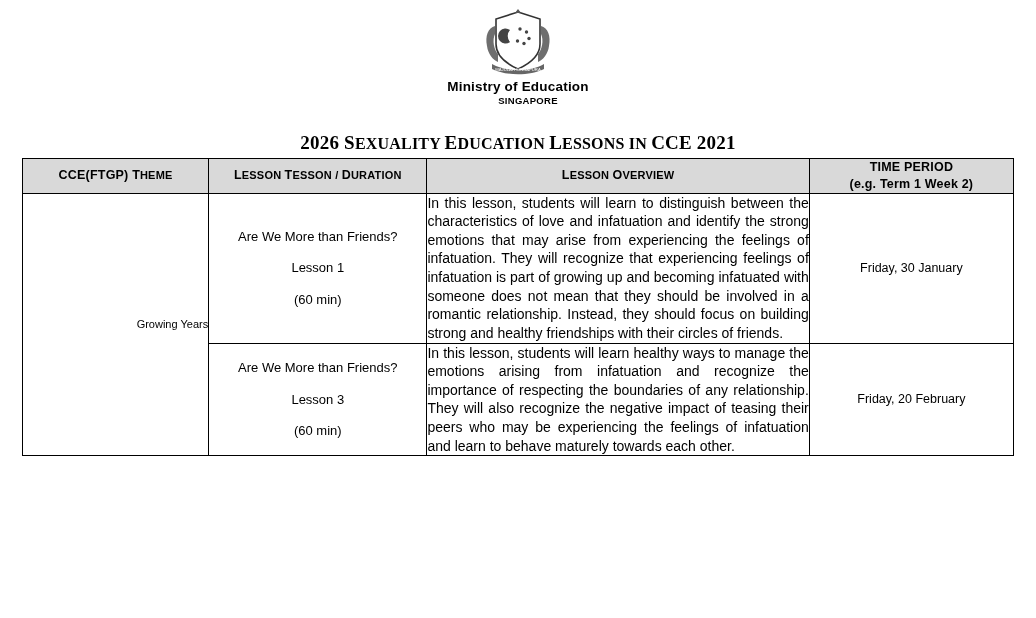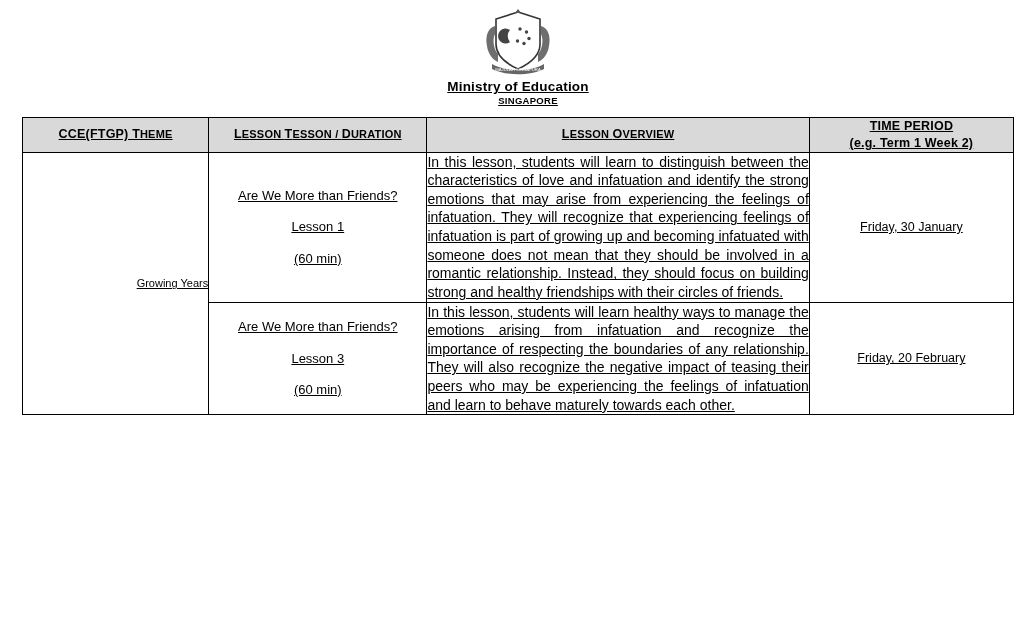--- a/index.html
+++ b/index.html
@@ -12,21 +12,20 @@
     height: 618px;
     font-family: "Liberation Sans", sans-serif;
     color: #000000;
     overflow: hidden;
   }
   .page {
     width: 1036px;
     height: 610px;
     position: relative;
     box-sizing: border-box;
-    text-decoration: underline;
   }
 
   
   .crest-block {
     text-align: center;
     padding-top: 6px;
   }
   .crest {
     width: 72px;
     height: 70px;
@@ -73,21 +72,21 @@
   }
   .level-title .sc {
     font-size: 27px;
   }
 
   
   table.lessons {
     border-collapse: collapse;
     table-layout: fixed;
     width: 992px;
-    margin: 11px auto;
+    margin: 4px auto;
     border: 1px solid #000;
   }
   table.lessons th,
   table.lessons td {
     border: 1px solid #000;
     vertical-align: middle;
     padding: 0;
   }
   thead th {
     background: #d9d9d9;
@@ -159,20 +158,23 @@
 
       <path d="M10 58 C24 66 48 66 62 58 L62 63 C48 70 24 70 10 63 Z" fill="#666666"></path>
       <text x="36" y="64.5" font-size="4.2" text-anchor="middle" fill="#ffffff" font-family="Liberation Sans, sans-serif">MAJULAH SINGAPURA</text>
 
       <path d="M36 3 L39 7 L33 7 Z" fill="#555555"></path>
     </svg>
     <div class="ministry-line">Ministry of Education</div>
     <div class="ministry-sub">SINGAPORE</div>
   </div>
 
+  <div class="doc-title">
+    <span>2026 S</span><span class="sc">EXUALITY </span><span>E</span><span class="sc">DUCATION </span><span>L</span><span class="sc">ESSONS IN </span><span>CCE 2021</span>
+  </div>
 
 
   <table class="lessons">
     <colgroup>
       <col class="col-theme">
       <col class="col-title">
       <col class="col-overview">
       <col class="col-time">
     </colgroup>
     <thead>

